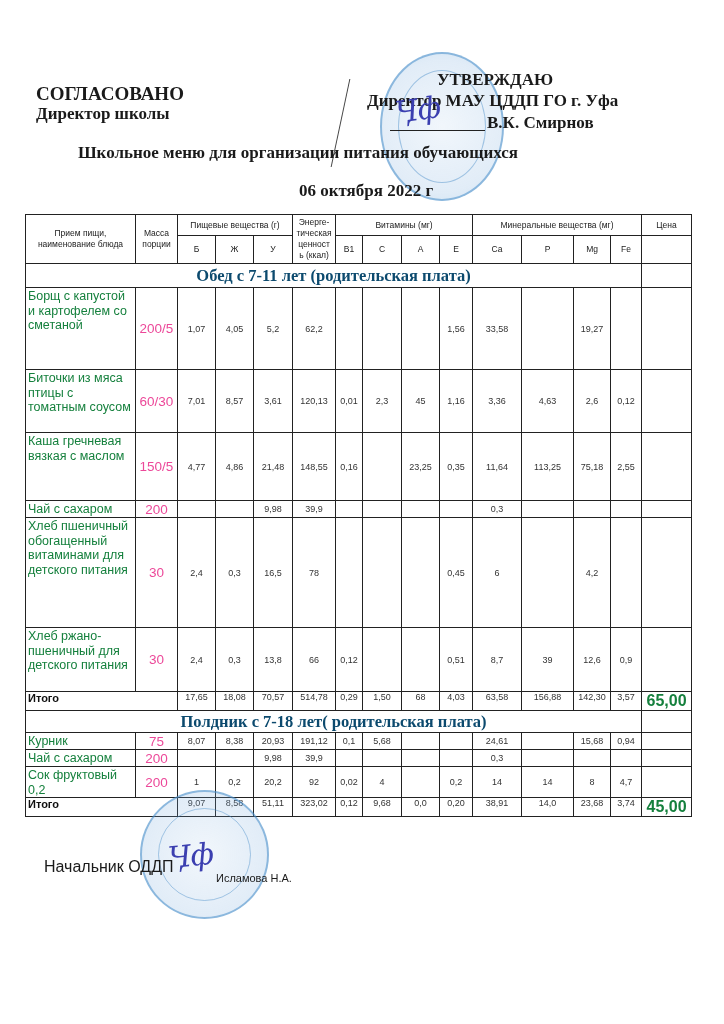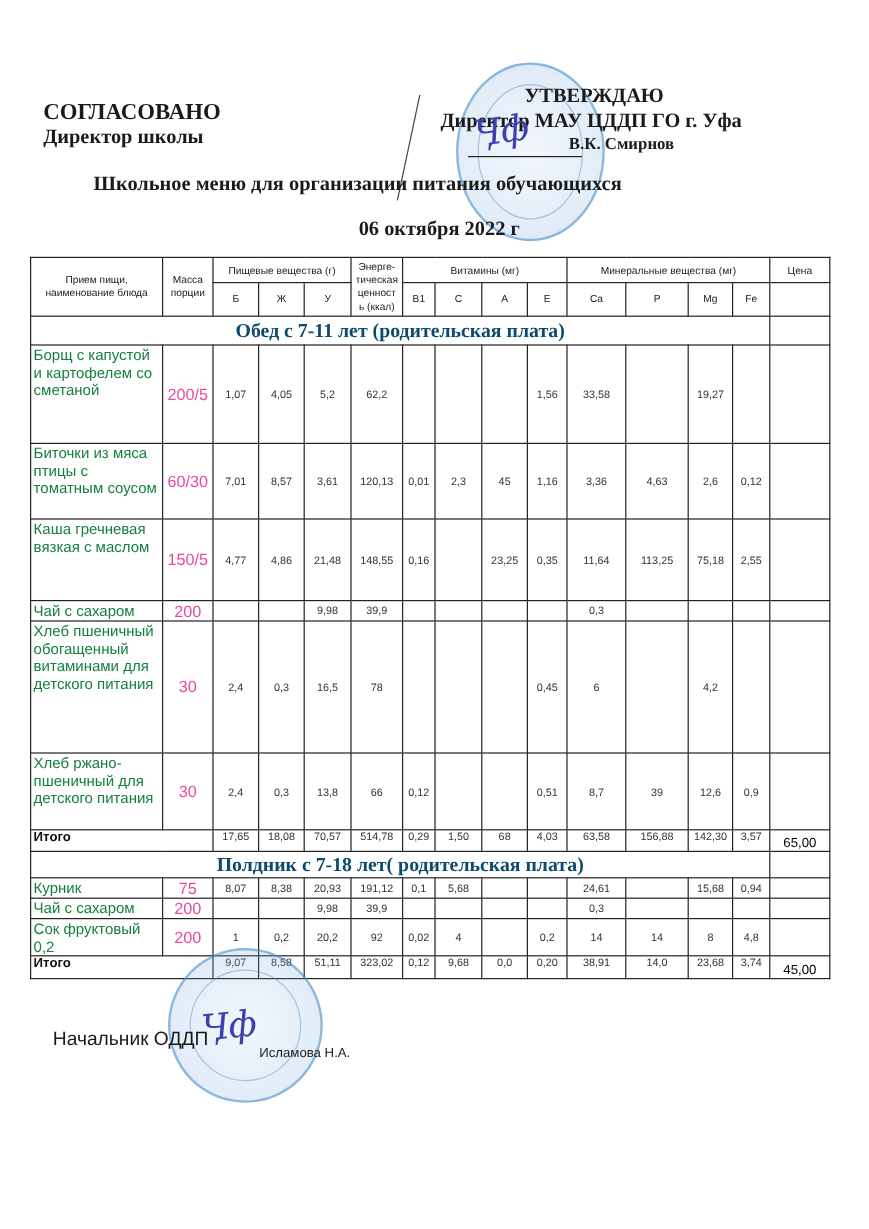--- a/index.html
+++ b/index.html
@@ -4,42 +4,42 @@
 <style>
   html, body { margin: 0; padding: 0; background: #ffffff; }
   body { width: 724px; height: 1024px; position: relative; overflow: hidden; color: #1a1a1a; }
   .serif { font-family: "Liberation Serif", "DejaVu Serif", serif; }
   .sans { font-family: "Liberation Sans", "DejaVu Sans", sans-serif; }
   .abs { position: absolute; }
   .hdr-left-1 { left: 36px; top: 83px; font-size: 19px; font-weight: bold; }
   .hdr-left-2 { left: 36px; top: 104px; font-size: 17px; font-weight: bold; }
   .hdr-right-1 { left: 437px; top: 70px; font-size: 17px; font-weight: bold; }
   .hdr-right-2 { left: 367px; top: 91px; font-size: 17px; font-weight: bold; }
-  .hdr-right-3 { left: 474px; top: 113px; font-size: 14px; font-weight: bold; }
+  .hdr-right-3 { left: 487px; top: 113px; font-size: 17px; font-weight: bold; }
   .sign-line { left: 390px; top: 130px; width: 95px; height: 1px; background: #222; }
   .doc-title { left: 0; width: 581px; top: 143px; text-align: center; font-size: 17px; font-weight: bold; padding-left: 15px; box-sizing: border-box; }
   .doc-date { left: 0; width: 724px; top: 181px; text-align: center; font-size: 17px; font-weight: bold; padding-left: 8px; box-sizing: border-box; }
 
   .stamp { border-radius: 50%; border: 2px solid rgba(70,140,200,0.55); background: radial-gradient(circle, rgba(120,170,220,0.10) 0%, rgba(120,170,220,0.22) 70%, rgba(80,150,210,0.30) 100%); }
   .stamp-top { left: 380px; top: 52px; width: 120px; height: 145px; }
   .stamp-bottom { left: 140px; top: 790px; width: 125px; height: 125px; }
   .stamp-inner { position: absolute; inset: 16px; border-radius: 50%; border: 1px solid rgba(70,140,200,0.45); }
   .signature { color: #3b3fb0; font-family: "DejaVu Serif", serif; font-style: italic; font-size: 30px; }
   .sig-top { left: 395px; top: 92px; transform: rotate(-8deg); }
   .sig-bottom { left: 168px; top: 838px; transform: rotate(-6deg); }
   .slash { left: 340px; top: 78px; width: 1px; height: 90px; background: #444; transform: rotate(12deg); }
 
   table.menu { position: absolute; left: 25px; top: 214px; border-collapse: collapse; table-layout: fixed; width: 666px; }
   table.menu td { border: 1px solid #222; padding: 0 2px; font-family: "Liberation Sans", "DejaVu Sans", sans-serif; font-size: 9px; text-align: center; vertical-align: middle; overflow: hidden; color: #333; }
   table.menu td.th { font-size: 8.5px; color: #222; line-height: 11px; }
   table.menu td.name { text-align: left; font-size: 12.5px; line-height: 14.5px; color: #15803d; padding-left: 2px; vertical-align: top; padding-top: 1px; }
   table.menu td.mass { font-size: 13.5px; color: #ec4899; }
   table.menu td.section { font-family: "Liberation Serif", "DejaVu Serif", serif; font-weight: bold; font-size: 16.5px; color: #0c4a6e; border-right: 1px solid #222; }
   table.menu td.total-label { text-align: left; font-weight: bold; font-size: 11px; color: #111; }
-  table.menu td.price { font-weight: normal; font-size: 11px; color: #000000; }
+  table.menu td.price { font-weight: bold; font-size: 16px; color: #15803d; }
   table.menu tr.totals td { vertical-align: top; }
   table.menu tr.totals td.price { vertical-align: bottom; }
 
   .footer-left { left: 44px; top: 858px; font-size: 16px; }
   .footer-right { left: 216px; top: 844px; font-size: 11px; margin-top: 28px; }
 </style>
 </head>
 <body>
 
 <div class="abs serif hdr-left-1">СОГЛАСОВАНО</div>
@@ -276,21 +276,21 @@
         <td>0,2</td>
         <td>20,2</td>
         <td>92</td>
         <td>0,02</td>
         <td>4</td>
         <td></td>
         <td>0,2</td>
         <td>14</td>
         <td>14</td>
         <td>8</td>
-        <td>4,8</td>
+        <td>4,7</td>
         <td></td>
       </tr>
       <tr class="totals" style="height: 19px;">
         <td class="total-label" colspan="2">Итого</td>
         <td>9,07</td>
         <td>8,58</td>
         <td>51,11</td>
         <td>323,02</td>
         <td>0,12</td>
         <td>9,68</td>

